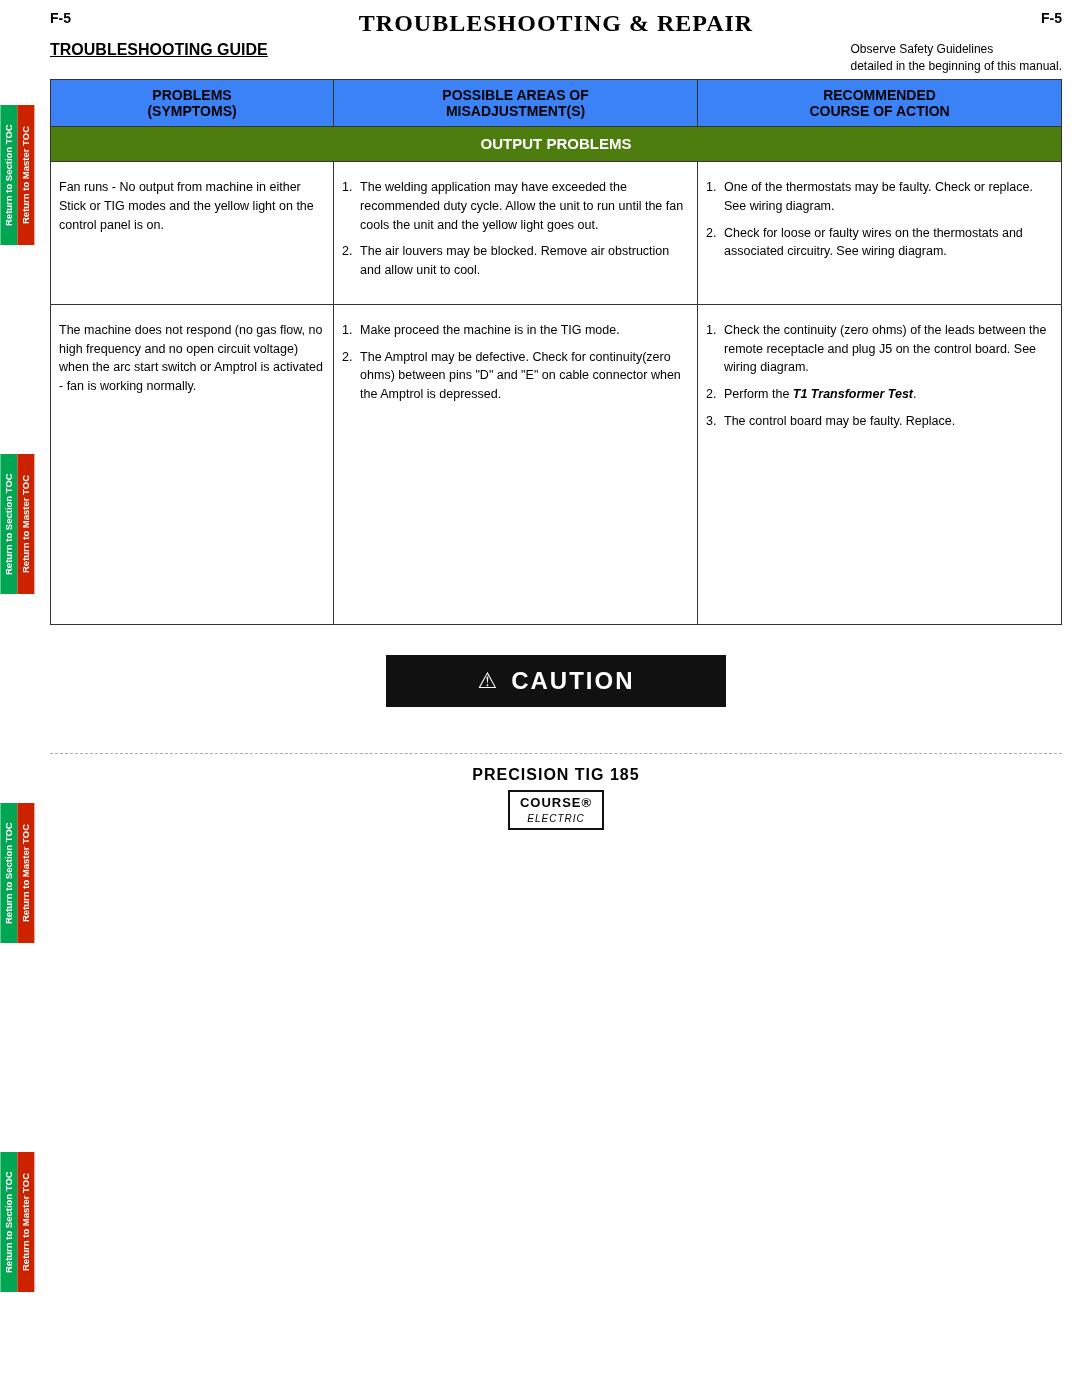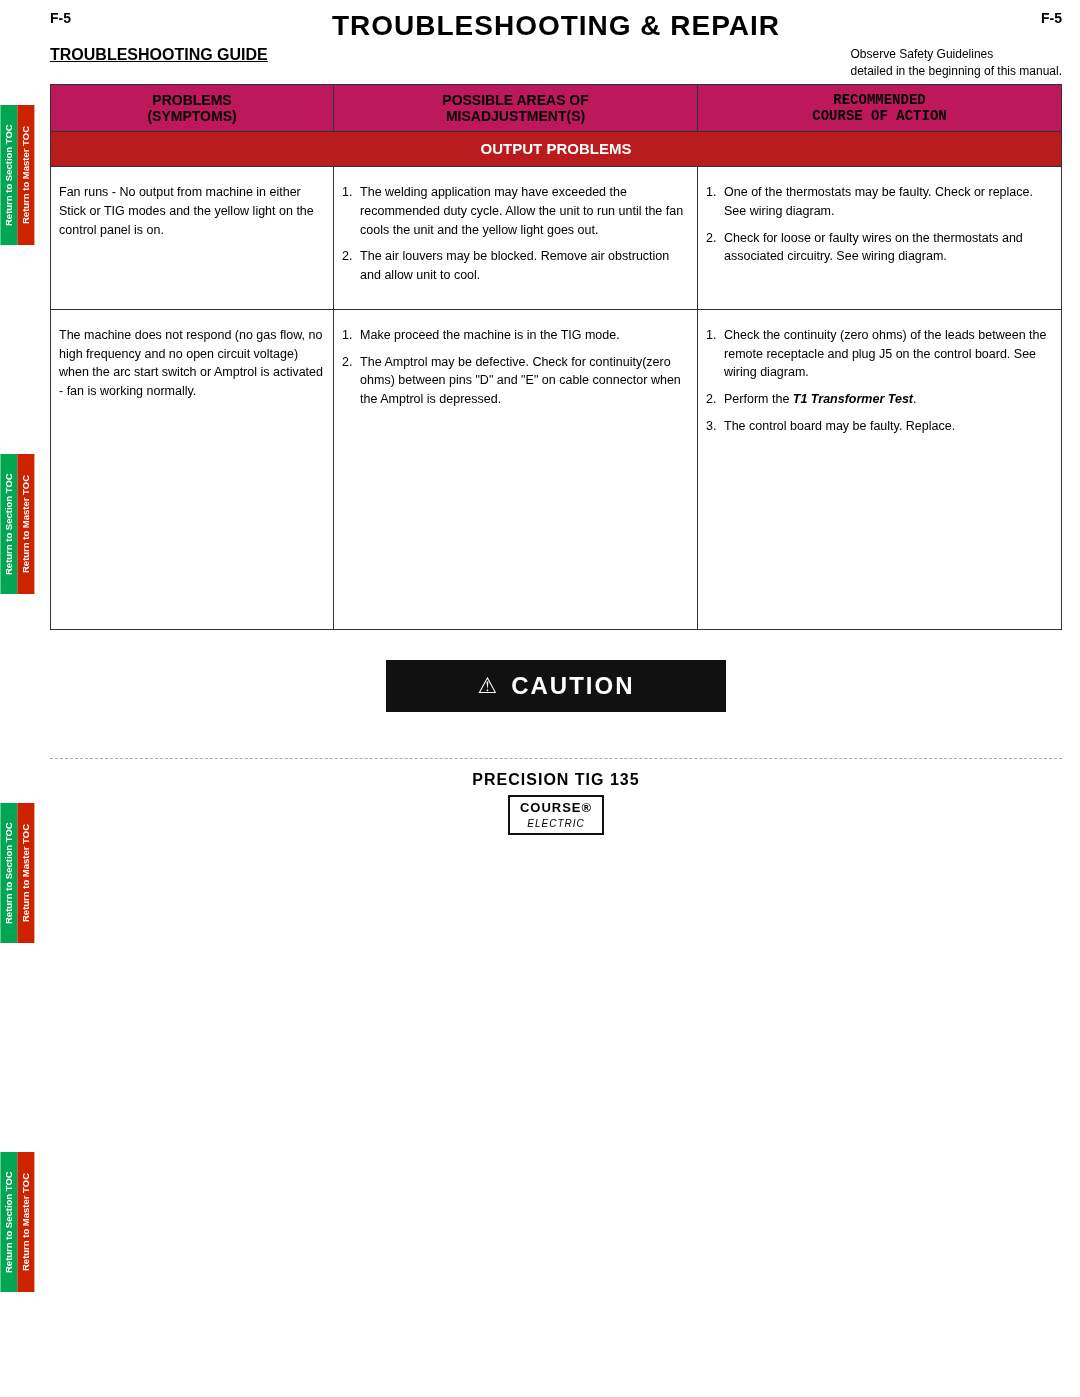--- a/index.html
+++ b/index.html
@@ -23,25 +23,26 @@
     .page-header {
       display: flex;
       align-items: flex-start;
       margin-bottom: 4px;
     }
     .page-num-left {
       font-size: 14px;
       font-weight: bold;
     }
     .page-title {
-      font-size: 28px;
+      font-size: 24px;
       font-weight: 900;
       letter-spacing: 1px;
       text-align: center;
       flex: 1;
+      font-family: Liberation Serif, serif;
     }
     .page-num-right {
       font-size: 14px;
       font-weight: bold;
     }
 
     
     .section-header-row {
       display: flex;
       justify-content: space-between;
@@ -64,41 +65,41 @@
       border-collapse: collapse;
       border: 1.5px solid #333;
       font-size: 12.5px;
     }
     .trouble-table th {
       border: 1.5px solid #333;
       padding: 7px 8px;
       text-align: center;
       font-weight: bold;
       font-size: 14px;
-      background: #be185d;
+      background: #3b82f6;
       vertical-align: middle;
     }
     .trouble-table td {
       border: 1.5px solid #333;
       padding: 16px 8px;
       vertical-align: top;
       font-size: 12.5px;
       line-height: 1.5;
     }
     .output-problems-row td {
-      background: #b91c1c;
+      background: #4d7c0f;
       color: #fff;
       text-align: center;
       font-weight: bold;
       font-size: 15px;
       padding: 6px 8px;
     }
     .col-problems { width: 28%; }
     .col-misadj { width: 36%; }
-    .col-action { width: 36%; font-family: Liberation Mono, monospace; }
+    .col-action { width: 36%; }
 
     .list-item {
       display: flex;
       margin-bottom: 8px;
     }
     .list-num {
       min-width: 18px;
       font-weight: normal;
     }
     .list-text { flex: 1; }
@@ -318,20 +319,20 @@
   </table>
 
   <div class="caution-section">
     <div class="caution-box">
       <span class="caution-triangle">⚠</span>
       <span class="caution-text">CAUTION</span>
     </div>
   </div>
 
   <div class="page-footer">
-    <div class="footer-title">PRECISION TIG 135</div>
+    <div class="footer-title">PRECISION TIG 185</div>
     <div class="lincoln-logo">
       <span>COURSE</span>®<br>
       <span class="lincoln-logo-sub">ELECTRIC</span>
     </div>
   </div>
 
 </div>
 
 </body></html>

